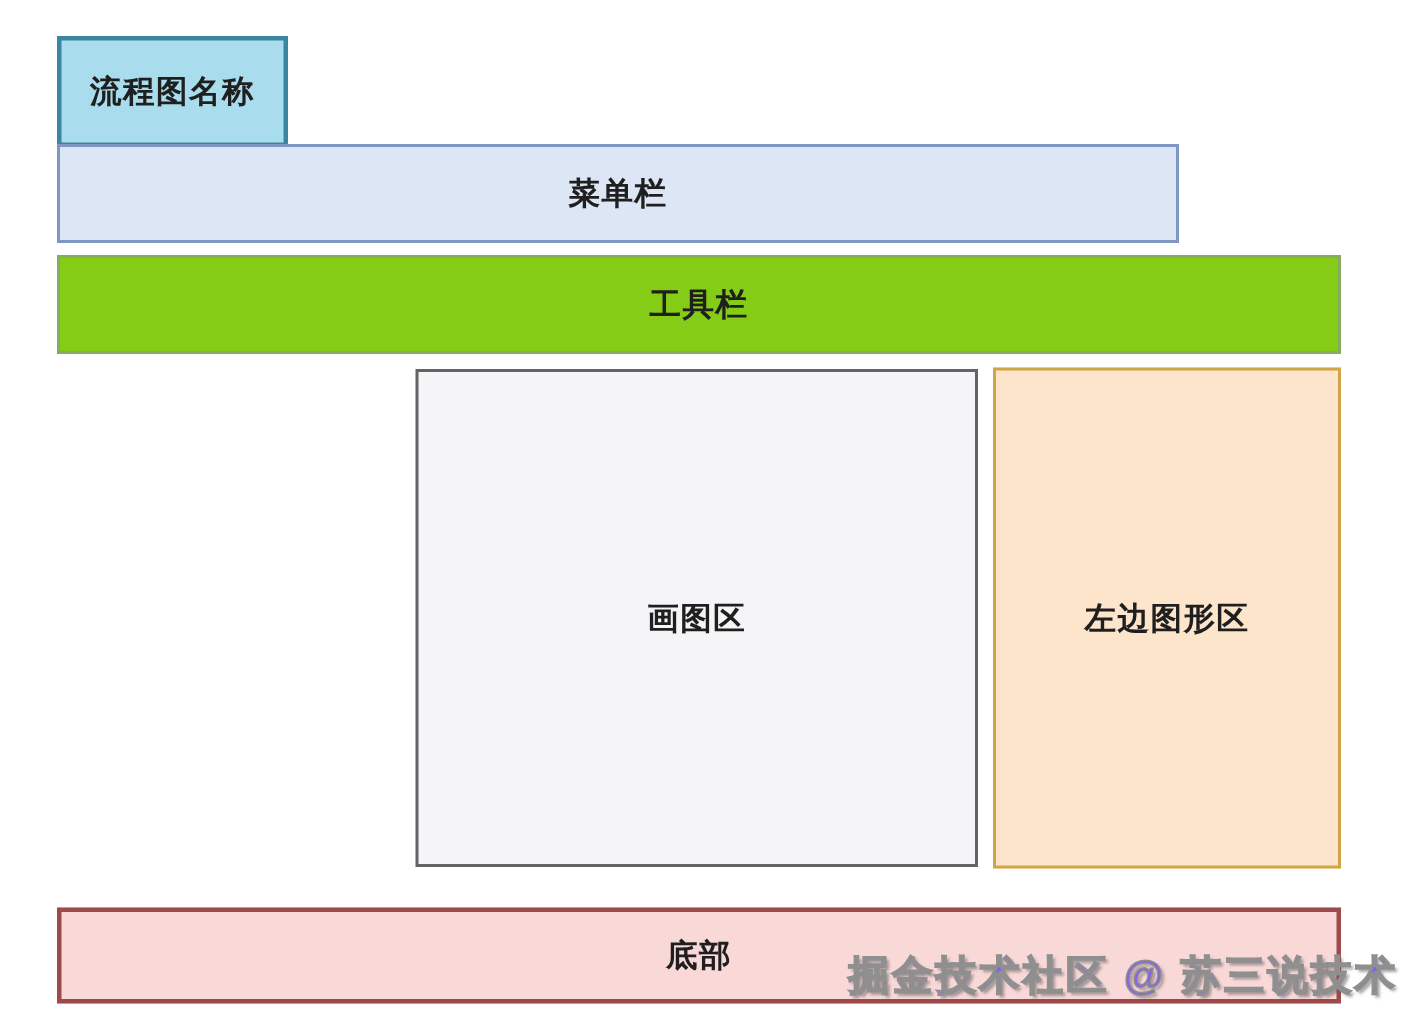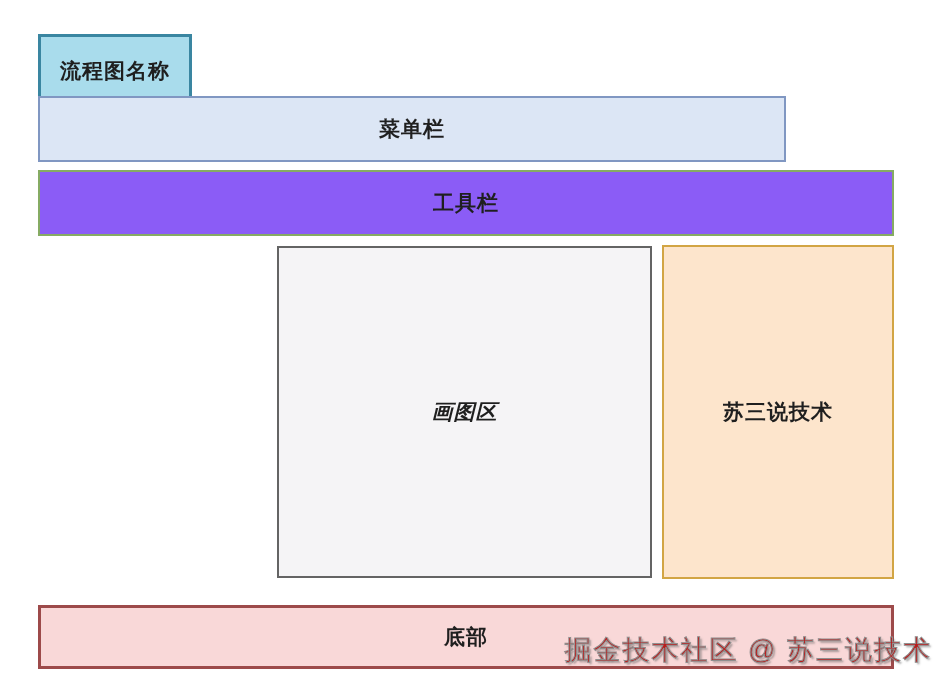--- a/index.html
+++ b/index.html
@@ -23,64 +23,64 @@
     border-style: solid;
     border-width: 2px;
   }
   .box .label {
     font-size: 21px;
     font-weight: 600;
     letter-spacing: 1px;
     color: #1f1f1f;
     white-space: nowrap;
   }
-  .title-box    { left: 38px;  top: 34px;  width: 154px; height: 74px;  border-width: 3px; font-family: Liberation Mono, monospace; }
+  .title-box    { left: 38px;  top: 24px;  width: 154px; height: 74px;  border-width: 3px; font-family: Liberation Mono, monospace; }
   .menu-bar     { left: 38px;  top: 96px;  width: 748px; height: 66px;  }
   .toolbar      { left: 38px;  top: 170px; width: 856px; height: 66px;  }
   .left-panel   { left: 38px;  top: 245px; width: 230px; height: 334px; }
   .canvas-area  { left: 277px; top: 246px; width: 375px; height: 332px; }
   .right-panel  { left: 662px; top: 245px; width: 232px; height: 334px; }
   .bottom-bar   { left: 38px;  top: 589px; width: 856px; height: 64px;  border-width: 3px; margin-top: 16px; }
   .watermark {
     position: absolute;
     right: 6px;
     top: 632px;
     font-size: 27px;
-    font-weight: 400;
+    font-weight: 700;
     letter-spacing: 2px;
-    color: #b91c1c;
+    color: #8b5cf6;
     -webkit-text-stroke: 1px #8f8f8f;
     text-shadow: 2px 2px 2px rgba(90,90,90,0.55);
     white-space: nowrap;
   }
 </style>
 </head>
 <body>
 
 <div class="stage">
 
   <div class="box title-box" style="background-color: rgb(169, 220, 236); border-color: rgb(58, 134, 161);">
     <span class="label">流程图名称</span>
   </div>
 
   <div class="box menu-bar" style="background-color: rgb(220, 230, 245); border-color: rgb(128, 151, 194);">
     <span class="label">菜单栏</span>
   </div>
 
-  <div class="box toolbar" style="background-color: #8b5cf6; border-color: rgb(134, 171, 99);">
+  <div class="box toolbar" style="background-color: #84cc16; border-color: rgb(134, 171, 99);">
     <span class="label">工具栏</span>
   </div>
 
 
-  <div class="box canvas-area" style="background-color: rgb(245, 244, 246); border-color: rgb(100, 100, 100); font-style: italic;">
+  <div class="box canvas-area" style="background-color: rgb(245, 244, 246); border-color: rgb(100, 100, 100);">
     <span class="label">画图区</span>
   </div>
 
   <div class="box right-panel" style="background-color: rgb(253, 229, 204); border-color: rgb(210, 165, 68);">
-    <span class="label">苏三说技术</span>
+    <span class="label">左边图形区</span>
   </div>
 
   <div class="box bottom-bar" style="background-color: rgb(249, 216, 216); border-color: rgb(157, 74, 74);">
     <span class="label">底部</span>
   </div>
 
   <div class="watermark">掘金技术社区 @ 苏三说技术</div>
 
 </div>
 

